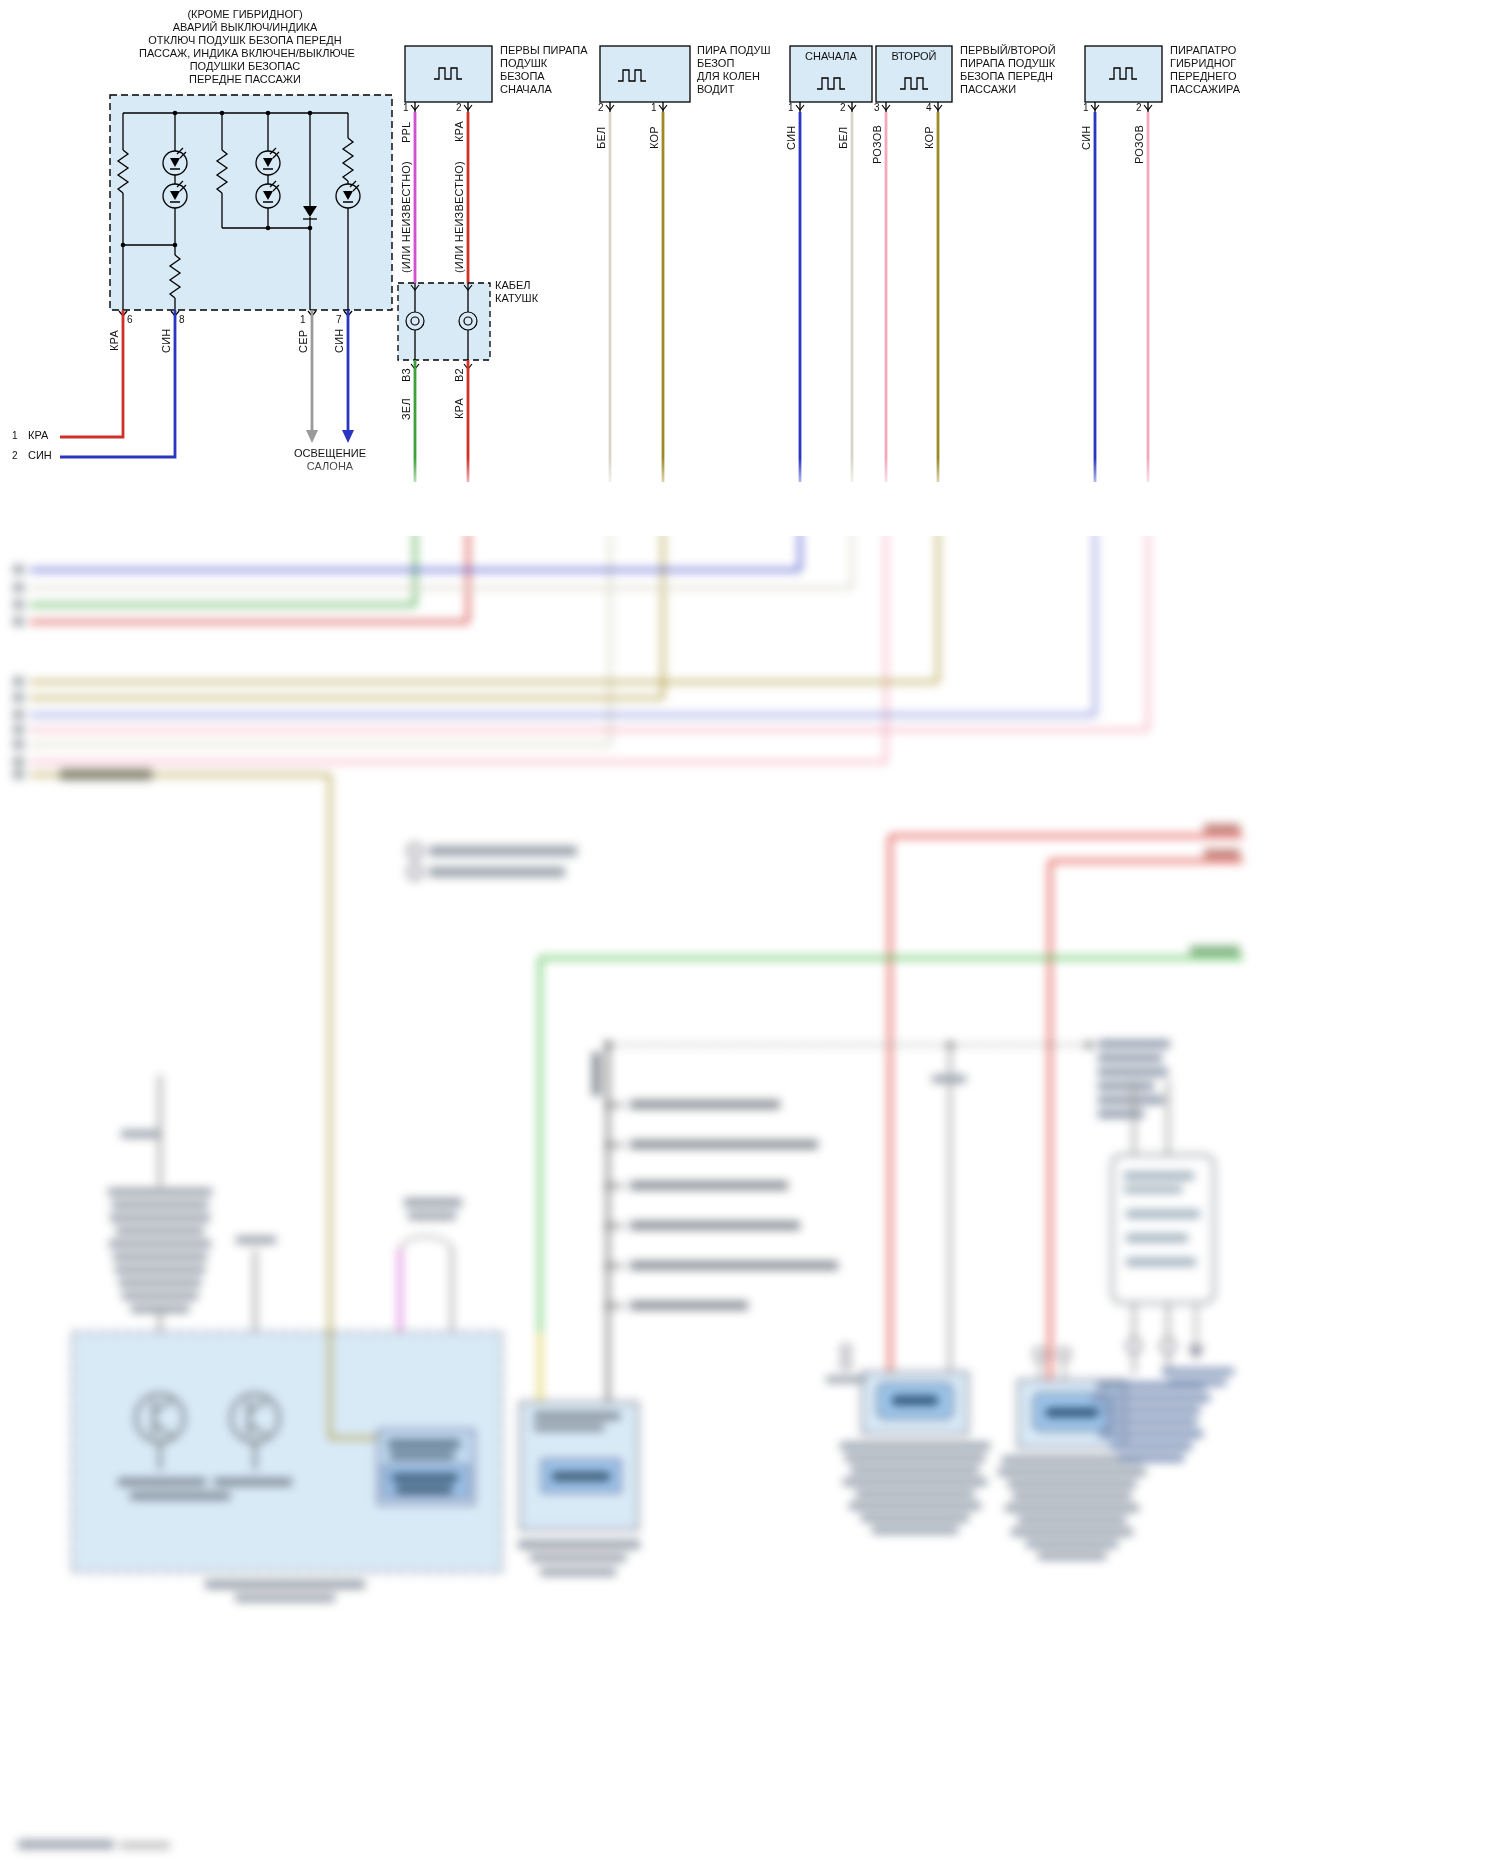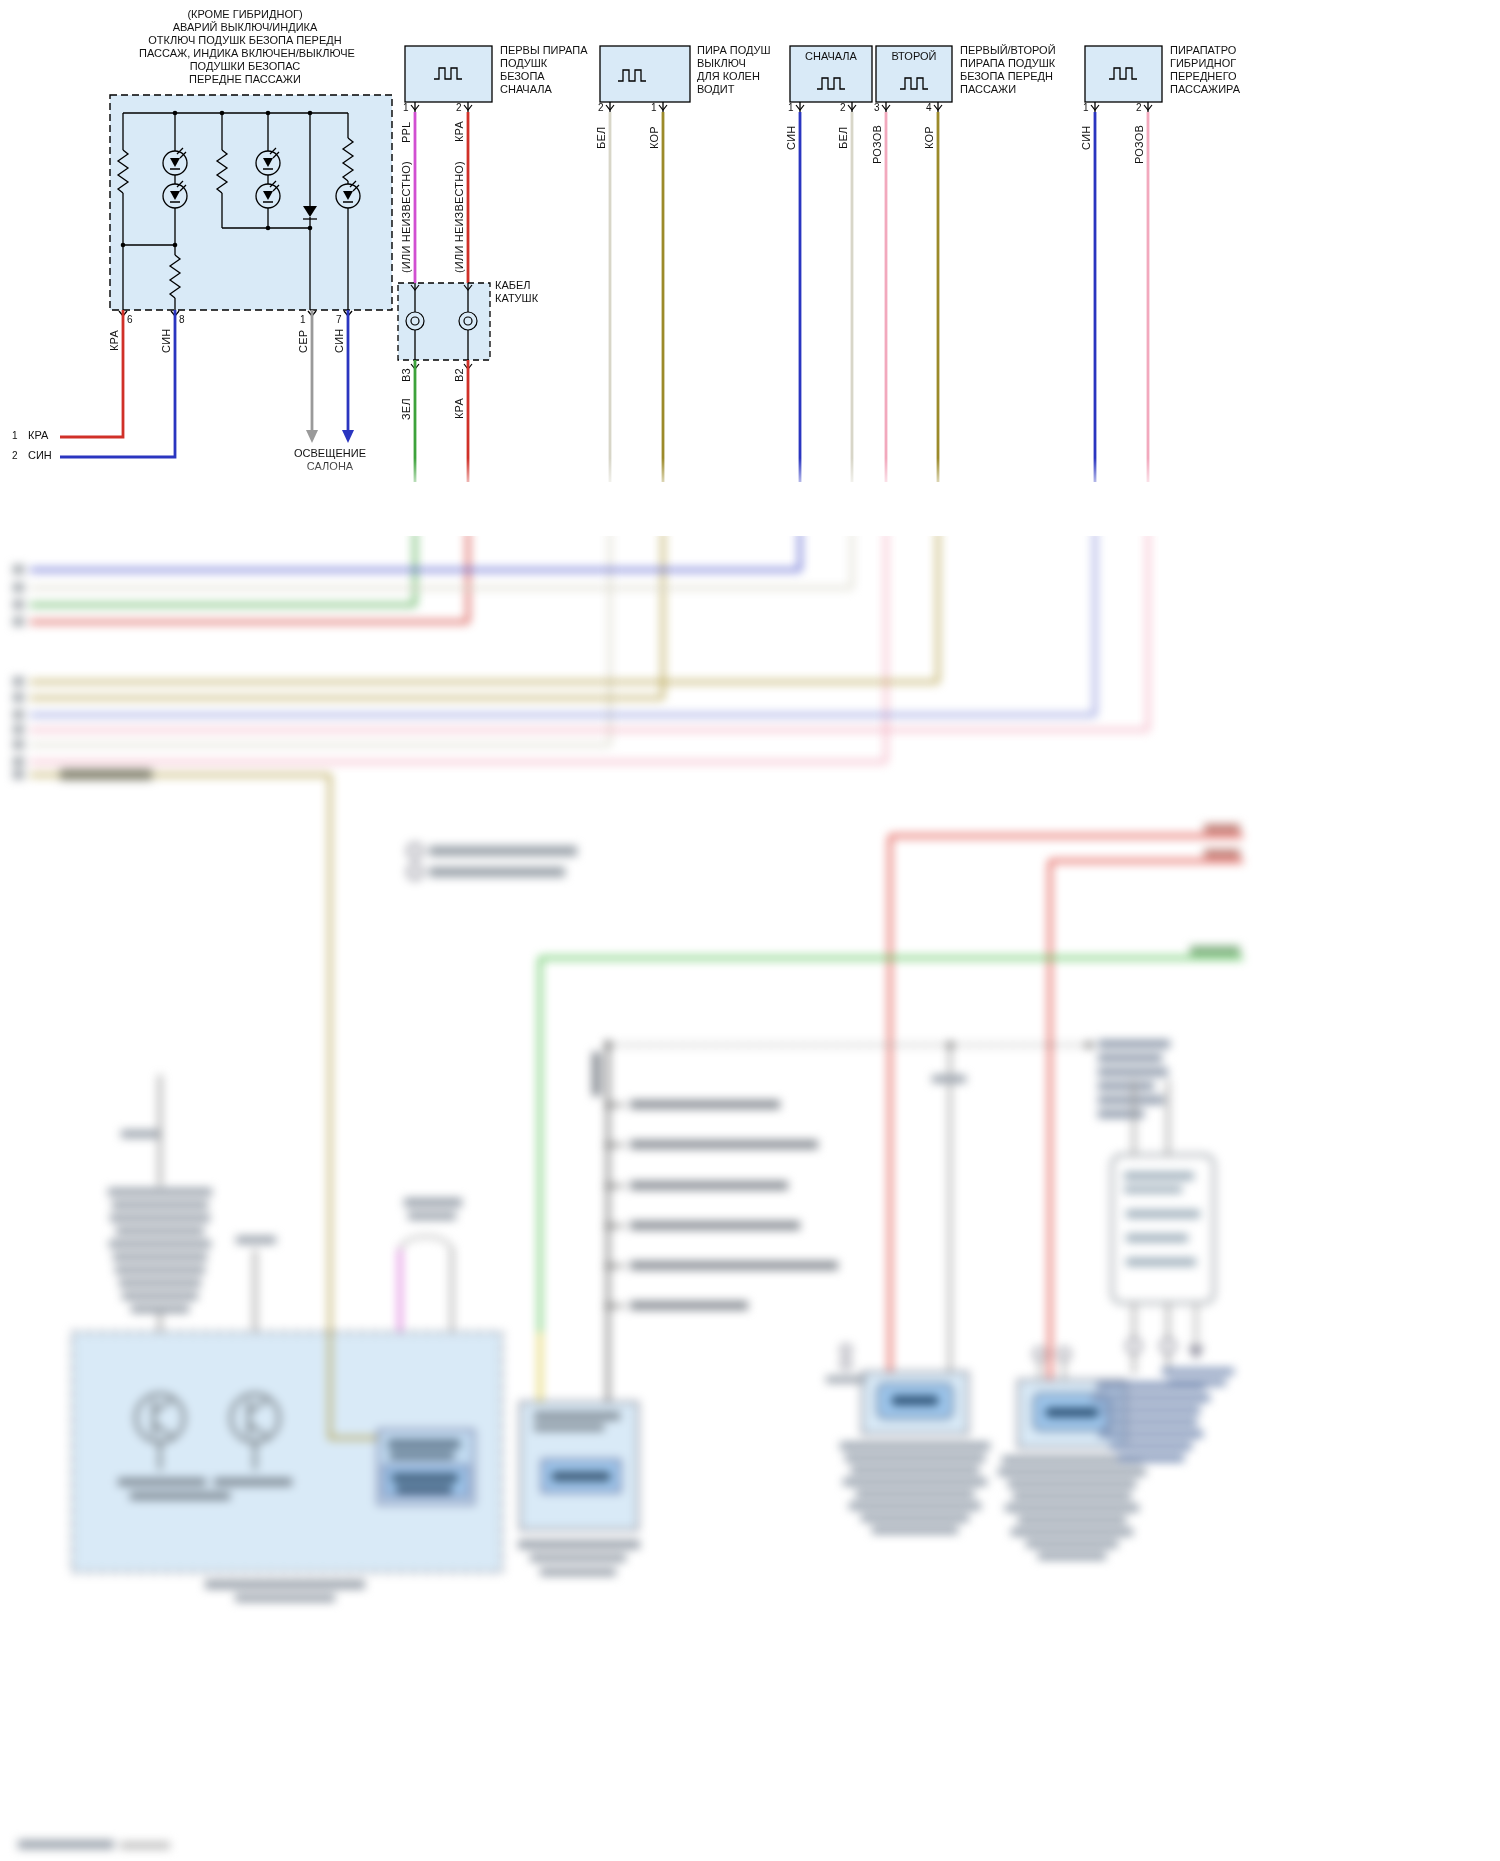--- a/index.html
+++ b/index.html
@@ -412,21 +412,21 @@
   <div class="vl" style="left:452px;top:152px;height:130px">(ИЛИ НЕИЗВЕСТНО)</div>
 
   <div class="hl" style="left:495px;top:279px">КАБЕЛ</div>
   <div class="hl" style="left:495px;top:292px">КАТУШК</div>
   <div class="vl" style="left:399px;top:362px;height:26px">B3</div>
   <div class="vl" style="left:399px;top:390px;height:38px">ЗЕЛ</div>
   <div class="vl" style="left:452px;top:362px;height:26px">B2</div>
   <div class="vl" style="left:452px;top:390px;height:38px">КРА</div>
 
   <div class="hl" style="left:697px;top:44px">ПИРА ПОДУШ</div>
-  <div class="hl" style="left:697px;top:57px">ВЫКЛЮЧ</div>
+  <div class="hl" style="left:697px;top:57px">БЕЗОП</div>
   <div class="hl" style="left:697px;top:70px">ДЛЯ КОЛЕН</div>
   <div class="hl" style="left:697px;top:83px">ВОДИТ</div>
   <div class="pn" style="left:598px;top:102px">2</div>
   <div class="pn" style="left:651px;top:102px">1</div>
   <div class="vl" style="left:594px;top:116px;height:44px">БЕЛ</div>
   <div class="vl" style="left:647px;top:116px;height:44px">КОР</div>
 
   <div class="hl tc" style="left:790px;top:50px;width:82px">СНАЧАЛА</div>
   <div class="hl tc" style="left:876px;top:50px;width:76px">ВТОРОЙ</div>
   <div class="hl" style="left:960px;top:44px">ПЕРВЫЙ/ВТОРОЙ</div>

